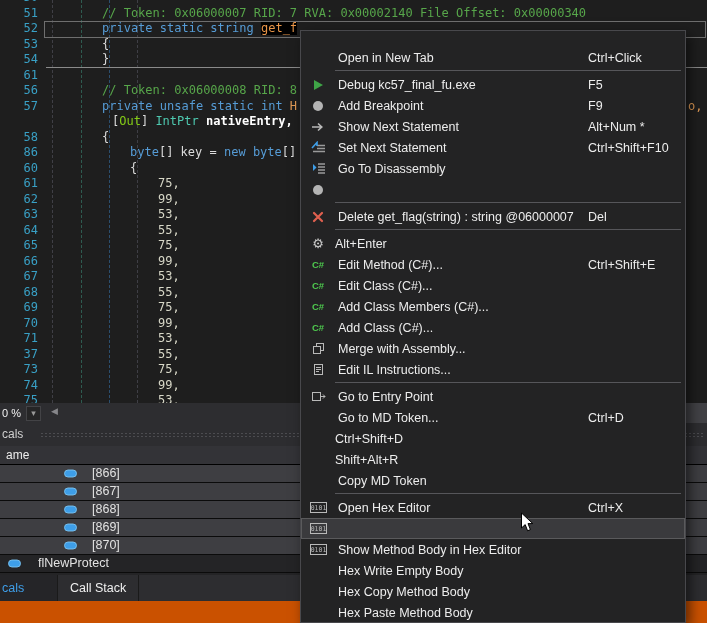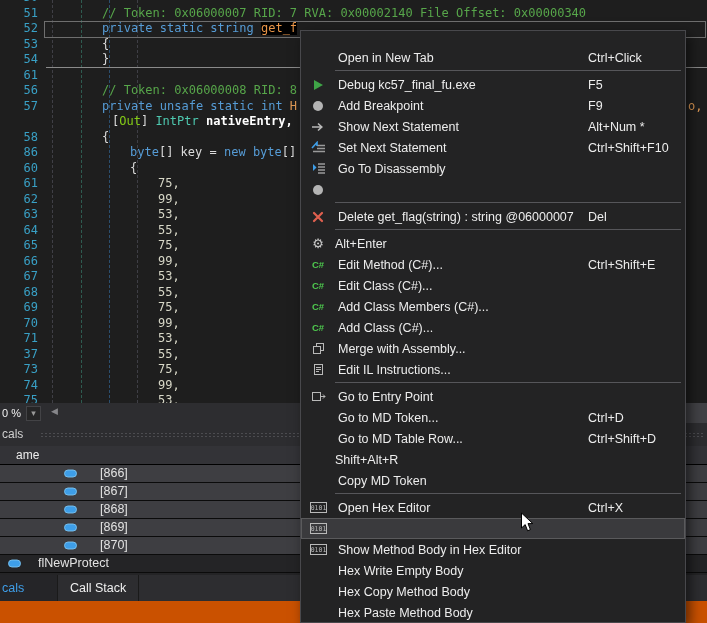--- a/index.html
+++ b/index.html
@@ -37,29 +37,29 @@
   .scroll-arrow{position:absolute;left:10px;top:3px;color:#86868A;font-size:9px;}
   .hthumb{position:absolute;right:0;top:0;width:52px;height:20px;background:#424246;}
 
   
   .locals{position:absolute;left:0;top:423px;right:0;height:178px;background:#242426;}
   .locals-title{position:relative;height:23px;background:#2D2D30;color:#CFCFCF;font-size:12px;line-height:23px;}
   .locals-title span{padding-left:2px;}
   .grip{position:absolute;left:40px;right:4px;top:9px;height:6px;
         background-image:radial-gradient(#4C4C50 1px,transparent 1px);background-size:4px 3px;}
   .locals-header{height:18px;background:#333337;border-bottom:1px solid #000;color:#ECECEC;font-size:12px;line-height:18px;}
-  .locals-header span{padding-left:16px;}
+  .locals-header span{padding-left:6px;}
   .lrow{position:relative;height:17px;border-bottom:1px solid #0B0B0B;display:flex;align-items:center;
         background:#3E3E42;color:#E2E2E2;font-size:12.5px;}
   .lrow.toplevel{background:#242426;}
   .lrow .ficon{position:absolute;top:3px;}
   .lrow.indented .ficon{left:64px}
   .lrow.toplevel .ficon{left:8px}
   .lrow .rlabel{position:absolute;top:0;line-height:17px;}
-  .lrow.indented .rlabel{left:100px}
+  .lrow.indented .rlabel{left:92px}
   .lrow.toplevel .rlabel{left:38px}
 
   
   .tabsbar{position:absolute;left:0;top:575px;right:0;height:26px;background:#2D2D30;display:flex;}
   .tab{padding:0 12px;line-height:26px;font-size:12.5px;color:#F0F0F0;border-right:1px solid #1A1A1A;}
   .tab.active{background:#252528;color:#3E9EE8;padding-left:2px;min-width:58px;box-sizing:border-box;}
   .statusbar{position:absolute;left:0;top:601px;right:0;height:22px;background:#CA5100;}
 
   
   .menu{position:absolute;left:300px;top:30px;width:386px;height:593px;background:#232324;
@@ -322,21 +322,20 @@
           <span class="mi-label">Go to Entry Point</span>
           <span class="mi-shortcut"></span>
         </div>
         <div class="menu-item">
           <span class="mi-icon"></span>
           <span class="mi-label">Go to MD Token...</span>
           <span class="mi-shortcut">Ctrl+D</span>
         </div>
         <div class="menu-item">
           <span class="mi-icon"></span>
-          <span class="mi-label">Go to MD Table Row...</span>
           <span class="mi-shortcut">Ctrl+Shift+D</span>
         </div>
         <div class="menu-item">
           <span class="mi-icon"></span>
           <span class="mi-shortcut">Shift+Alt+R</span>
         </div>
         <div class="menu-item">
           <span class="mi-icon"></span>
           <span class="mi-label">Copy MD Token</span>
           <span class="mi-shortcut"></span>

